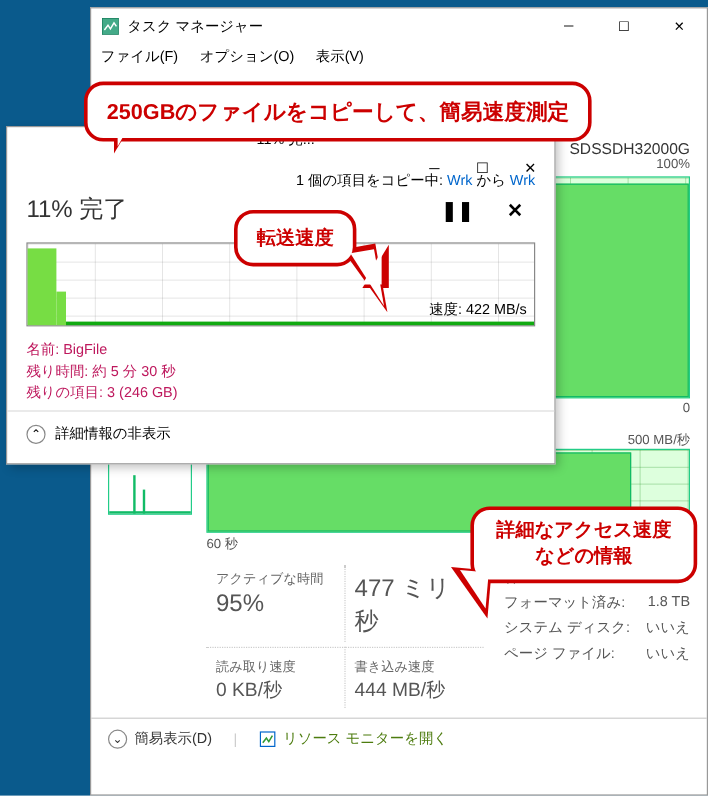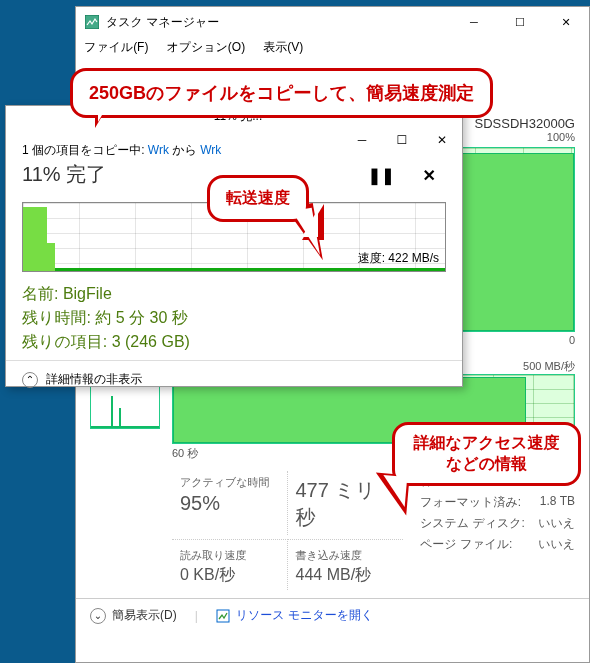--- a/index.html
+++ b/index.html
@@ -62,68 +62,68 @@
 .stat-value { font-size:20px; color:#555; margin-top:2px; }
 .stat-value-sm { font-size:16px; }
 
 .info-table { width:155px; font-size:12px; color:#555; }
 .info-row { display:flex; justify-content:space-between; padding:2px 0; }
 
 .tm-footer { border-top:1px solid #ccc; padding:8px 14px; display:flex; align-items:center; gap:18px; font-size:12px; }
 .footer-item { display:flex; align-items:center; gap:6px; color:#333; cursor:pointer; }
 .circle-icon { width:16px; height:16px; border:1px solid #888; border-radius:50%; display:flex; align-items:center; justify-content:center; font-size:10px; }
 .resmon-icon { width:14px; height:14px; display:flex; align-items:center; justify-content:center; }
-.link-text { color:#1d4ed8;text-align:right; }
+.link-text { color:#4d7c0f;text-align:right; }
 
 
 .copy-dlg {
   position:absolute; left:5px; top:105px; width:458px; height:282px;
   background:#fff; border:1px solid #999; box-shadow:3px 3px 8px rgba(0,0,0,.25);
 }
 .copy-titlebar { height:30px; display:flex; align-items:center; padding-left:8px;flex-direction:column; }
 .copy-progress-icon { width:18px; height:14px; background:linear-gradient(to right,#1a1 0%,#1a1 15%,#ddd 15%,#ddd 100%); border:1px solid #888; margin-right:6px; }
 .copy-titlebar-text { font-size:12px; }
 .copy-win-btns { margin-left:auto; display:flex; }
 .copy-win-btn { width:40px; height:30px; display:flex; align-items:center; justify-content:center; font-size:12px; }
 
 .copy-body { padding:6px 16px; }
-.copy-line1 { font-size:12px; color:#000; }
+.copy-line1 { font-size:12px; color:#000;text-align:right; }
 .copy-line1 .link { color:#06c; }
 .copy-line2 { font-size:20px; color:#333; margin-top:2px; }
 .copy-ctrls { float:right; display:flex; gap:28px; margin-top:-22px; padding-right:10px; font-size:16px; font-weight:bold; }
 
 .copy-chart {
   margin-top:14px; height:70px; border:1px solid #888; background:#fff; position:relative;
   background-image: linear-gradient(to right, rgba(0,0,0,.1) 1px, transparent 1px),
                     linear-gradient(to bottom, rgba(0,0,0,.1) 1px, transparent 1px);
   background-size: 56px 15px;
 }
 .copy-chart .bar { position:absolute; left:0; bottom:0; width:24px; top:4px; background:#7d4; }
 .copy-chart .drop { position:absolute; left:24px; bottom:0; width:8px; height:28px; background:#7d4; }
 .copy-chart .tail { position:absolute; left:32px; right:0; bottom:0; height:3px; background:#1a1; }
 .copy-speed { position:absolute; right:6px; bottom:4px; font-size:12px; background:transparent; }
 
-.copy-info { font-size:16px; color:#4d7c0f; margin-top:10px; line-height:1.5; }
+.copy-info { font-size:12px; color:#be185d; margin-top:10px; line-height:1.5; }
 
 .copy-footer { border-top:1px solid #ddd; padding:10px 16px; font-size:12px; display:flex; align-items:center; gap:8px; }
 
 
 .callout {
   position:absolute; background:#fff; border:3px solid #c00; border-radius:16px;
   padding:10px 16px; font-size:18px; font-weight:bold; color:#c00; z-index:50;
   white-space:nowrap;
 }
 .callout-tail {
   position:absolute; width:0; height:0; border-style:solid;
 }
 .callout1 { left:70px; top:68px; }
 .callout1-tail { left:95px; top:108px; border-width:20px 12px 0 0; border-color:#c00 transparent transparent transparent; }
 .callout1-tail-inner { left:98px; top:108px; border-width:14px 8px 0 0; border-color:#fff transparent transparent transparent; z-index:51; }
 
-.callout2 { left:207px; top:175px; font-size:16px; }
+.callout2 { left:195px; top:175px; font-size:16px; }
 .callout2-tail1 { left:302px; top:204px; border-width:0 0 36px 22px; border-color:transparent transparent #c00 transparent; }
 .callout2-tail1-inner { left:302px; top:209px; border-width:0 0 28px 16px; border-color:transparent transparent #fff transparent; z-index:51;}
 .callout2-tail2 { left:290px; top:205px; border-width:0 28px 58px 0; border-color:transparent #c00 transparent transparent; transform:rotate(-10deg);}
 .callout2-tail2-inner { left:296px; top:209px; border-width:0 20px 48px 0; border-color:transparent #fff transparent transparent; transform:rotate(-10deg); z-index:51;}
 
 .callout3 { left:392px; top:422px; font-size:16px; padding:8px 14px; white-space:normal; width:189px; text-align:center; line-height:1.3; }
 .callout3-tail { left:374px; top:474px; border-width:0 34px 40px 0; border-color:transparent #c00 transparent transparent; transform:rotate(5deg);}
 .callout3-tail-inner { left:382px; top:476px; border-width:0 24px 30px 0; border-color:transparent #fff transparent transparent; transform:rotate(5deg); z-index:51;}
 
 .callout-group { position:absolute; inset:0; pointer-events:none; }

